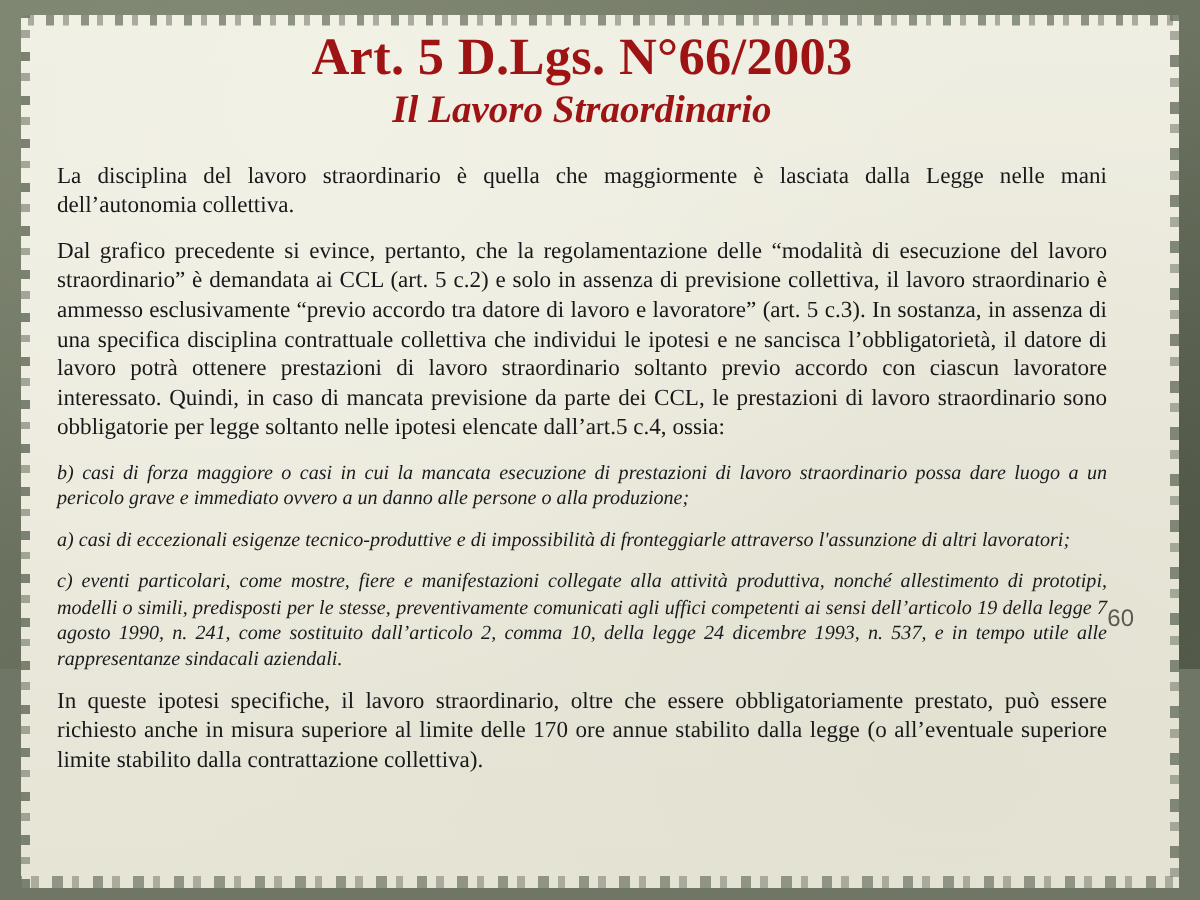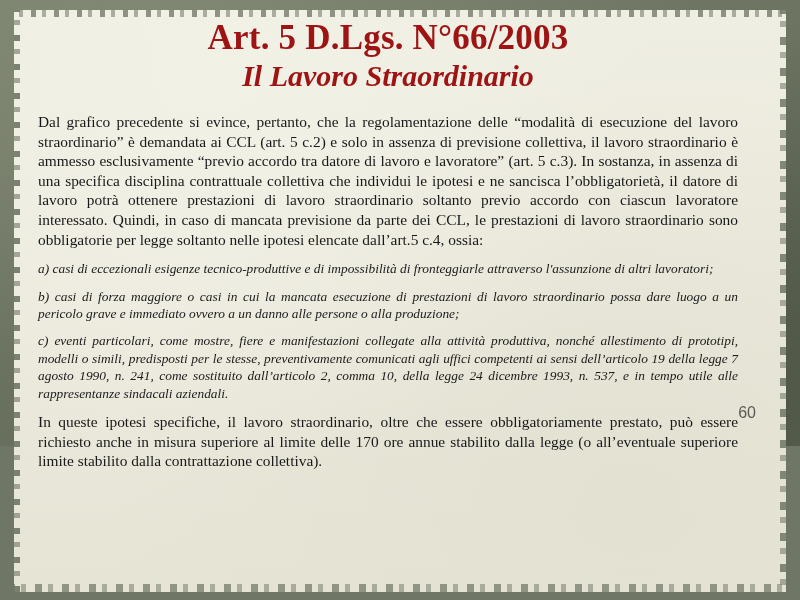--- a/index.html
+++ b/index.html
@@ -96,21 +96,21 @@
     text-align: center;
     color: #9e1414;
     font-size: 35px;
     font-weight: bold;
     line-height: 1.12;
     letter-spacing: .2px;
   }
   .subtitle {
     text-align: center;
     color: #9e1414;
-    font-size: 30px;
+    font-size: 26px;
     font-weight: bold;
     font-style: italic;
     line-height: 1.1;
     margin-top: 2px;
   }
   .body {
     margin-top: 20px;
     color: #18181a;
   }
   p {
@@ -142,22 +142,23 @@
   <div class="paper">
     <div class="edge-left"></div>
     <div class="edge-right"></div>
   </div>
 
   <div class="content">
     <div class="title">Art. 5 D.Lgs. N°66/2003</div>
     <div class="subtitle">Il Lavoro Straordinario</div>
 
     <div class="body">
+      <p>La disciplina del lavoro straordinario è quella che maggiormente è lasciata dalla Legge nelle mani dell’autonomia collettiva.</p>
       <p>Dal grafico precedente si evince, pertanto, che la regolamentazione delle “modalità di esecuzione del lavoro straordinario” è demandata ai CCL (art. 5 c.2) e solo in assenza di previsione collettiva, il lavoro straordinario è ammesso esclusivamente “previo accordo tra datore di lavoro e lavoratore” (art. 5 c.3). In sostanza, in assenza di una specifica disciplina contrattuale collettiva che individui le ipotesi e ne sancisca l’obbligatorietà, il datore di lavoro potrà ottenere prestazioni di lavoro straordinario soltanto previo accordo con ciascun lavoratore interessato. Quindi, in caso di mancata previsione da parte dei CCL, le prestazioni di lavoro straordinario sono obbligatorie per legge soltanto nelle ipotesi elencate  dall’art.5 c.4, ossia:</p>
+      <p class="small">b) casi di forza maggiore o casi in cui la mancata esecuzione di prestazioni di lavoro straordinario possa dare luogo a un pericolo grave e immediato ovvero a un danno alle persone o alla produzione;</p>
       <p class="small">a) casi di eccezionali esigenze tecnico-produttive e di impossibilità di fronteggiarle attraverso l'assunzione di altri lavoratori;</p>
-      <p class="small">b) casi di forza maggiore o casi in cui la mancata esecuzione di prestazioni di lavoro straordinario possa dare luogo a un pericolo grave e immediato ovvero a un danno alle persone o alla produzione;</p>
       <p class="small">c) eventi particolari, come mostre, fiere e manifestazioni collegate alla attività produttiva, nonché allestimento di prototipi, modelli o simili, predisposti per le stesse, preventivamente comunicati agli uffici competenti ai sensi dell’articolo 19 della legge 7 agosto 1990, n. 241, come sostituito dall’articolo 2, comma 10, della legge 24 dicembre 1993, n. 537, e in tempo utile alle rappresentanze sindacali aziendali.</p>
       <p>In queste ipotesi specifiche, il lavoro straordinario, oltre che essere obbligatoriamente prestato, può essere richiesto anche in misura superiore al limite delle 170 ore annue stabilito dalla legge (o all’eventuale superiore limite stabilito dalla contrattazione collettiva).</p>
     </div>
   </div>
 
   <div class="page-number">60</div>
 </div>
 
 </body></html>

